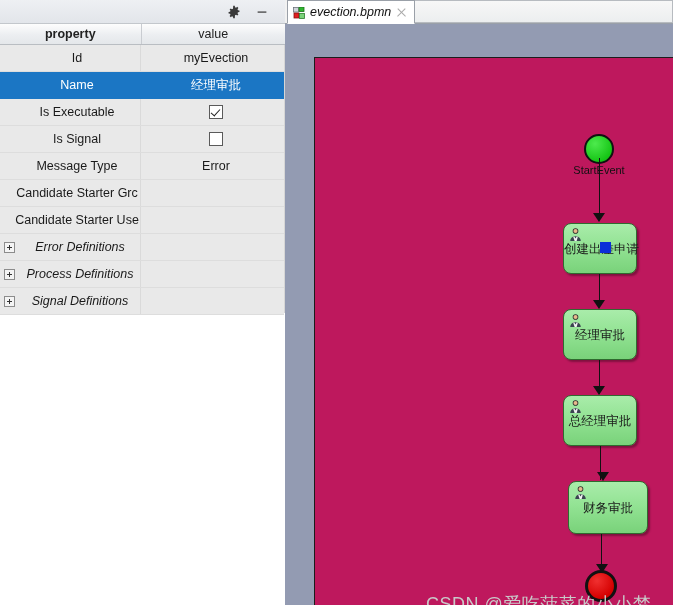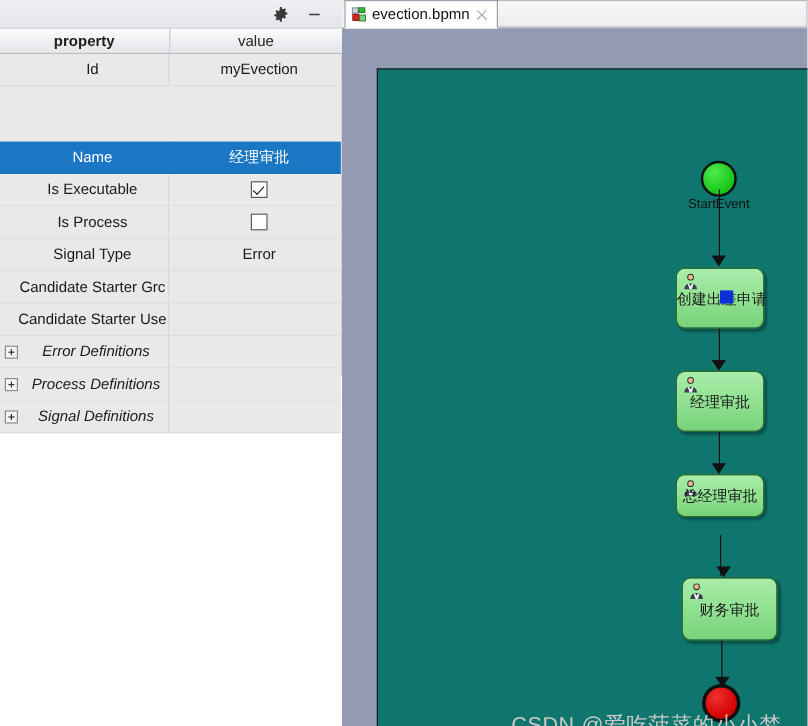--- a/index.html
+++ b/index.html
@@ -57,21 +57,21 @@
     text-align: center;
   }
   .prow {
     position: relative;
     height: 27px;
     display: flex;
     border-bottom: 1px solid #dddddd;
     box-sizing: border-box;
     background: #e9e9e9;
   }
-  .prow.sel { background: #1b76c4; border-bottom-color: #1b76c4; margin-top: 46px; }
+  .prow.sel { background: #1b76c4; border-bottom-color: #1b76c4; }
   .prow .pname {
     width: 141px; box-sizing: border-box;
     padding-left: 14px;
     font-size: 12.5px; color: #1a1a1a;
     line-height: 26px;
     border-right: 1px solid #dadada;
     white-space: nowrap; overflow: hidden;
   }
   .prow.sel .pname { color: #ffffff; border-right-color: #1b76c4; }
   .prow .pval {
@@ -120,20 +120,21 @@
     position: absolute; left: 285px; top: 0;
     width: 388px; height: 605px;
     background: #f1f1f1;
   }
   .tabbar {
     position: absolute; left: 0; top: 0;
     width: 388px; height: 24px;
     background: #f1f1f1;
     border-bottom: 1px solid #9aa0a8;
     box-sizing: border-box;
+    font-style: italic;
   }
   .tab {
     position: absolute; left: 2px; top: 0;
     height: 24px; width: 128px;
     background: #ffffff;
     border: 1px solid #9aa0a8;
     border-bottom: 1px solid #ffffff;
     box-sizing: border-box;
     display: flex; align-items: center;
     padding: 0 4px 0 5px;
@@ -164,21 +165,21 @@
   }
 
   .canvas-outer {
     position: absolute; left: 0; top: 24px;
     width: 388px; height: 581px;
     background: #939bb2;
   }
   .canvas {
     position: absolute; left: 29px; top: 33px;
     right: 0; bottom: 0;
-    background: #0f766e;
+    background: #be185d;
     border-top: 1.5px solid #1c1c1c;
     border-left: 1.5px solid #1c1c1c;
     box-sizing: border-box;
     overflow: hidden;
   }
 
   
   .node { position: absolute; }
   .ev-circle {
     border-radius: 50%;
@@ -277,25 +278,25 @@
         </div>
         <div class="prow sel">
           <div class="pname">Name</div>
           <div class="pval">经理审批</div>
         </div>
         <div class="prow">
           <div class="pname">Is Executable</div>
           <div class="pval"><span class="chk on"></span></div>
         </div>
         <div class="prow">
-          <div class="pname">Is Process</div>
+          <div class="pname">Is Signal</div>
           <div class="pval"><span class="chk"></span></div>
         </div>
         <div class="prow">
-          <div class="pname">Signal Type</div>
+          <div class="pname">Message Type</div>
           <div class="pval">Error</div>
         </div>
         <div class="prow">
           <div class="pname">Candidate Starter Grc</div>
           <div class="pval"></div>
         </div>
         <div class="prow">
           <div class="pname">Candidate Starter Use</div>
           <div class="pval"></div>
         </div>
@@ -368,21 +369,21 @@
               <path d="M2.4 15c0-3.3 2.5-5.2 5.6-5.2s5.6 1.9 5.6 5.2z" fill="#3a4450"></path>
               <path d="M6.6 9.9 8 12.3l1.4-2.4 1.1.5-1.3 4.6H7.1L5.5 10.4z" fill="#f2f2f2"></path>
             </svg>
           </span>
           <span class="task-label">经理审批</span>
         </div>
 
         <div class="flow" style="left:283.5px; top:302px; height:34px;"></div>
         <div class="arrow" style="left:278px; top:328px;"></div>
 
-        <div class="task" style="left:248px; top:337px; width:74px; height:36px;">
+        <div class="task" style="left:248px; top:337px; width:74px; height:51px;">
           <span class="task-icon">
             <svg width="15" height="15" viewBox="0 0 16 16" aria-hidden="true">
               <circle cx="8" cy="4.3" r="3" fill="#2b2b2b"></circle>
               <circle cx="8" cy="4.3" r="2.2" fill="#e8b98d"></circle>
               <path d="M2.4 15c0-3.3 2.5-5.2 5.6-5.2s5.6 1.9 5.6 5.2z" fill="#3a4450"></path>
               <path d="M6.6 9.9 8 12.3l1.4-2.4 1.1.5-1.3 4.6H7.1L5.5 10.4z" fill="#f2f2f2"></path>
             </svg>
           </span>
           <span class="task-label">总经理审批</span>
         </div>

